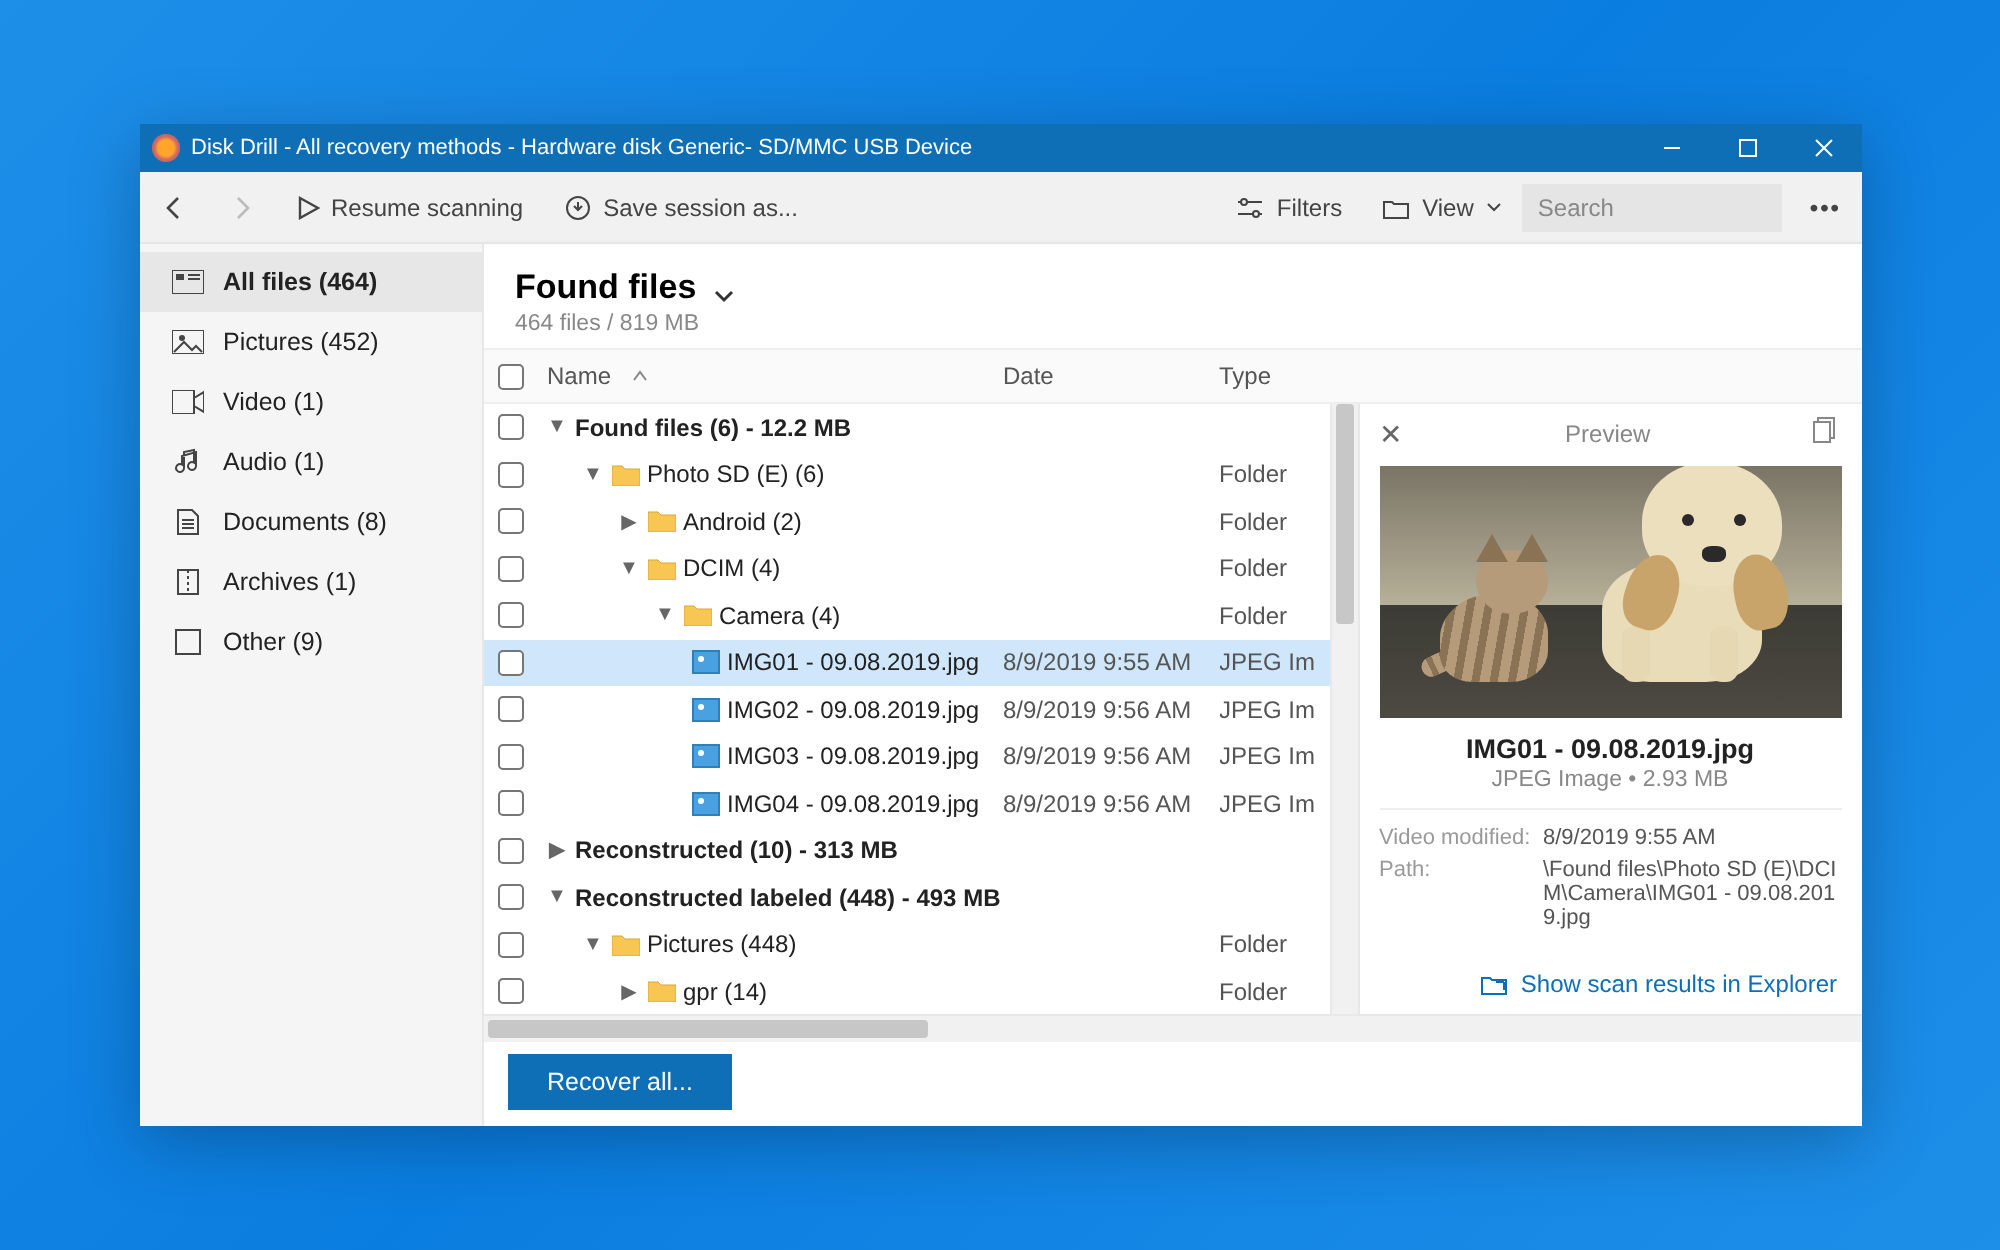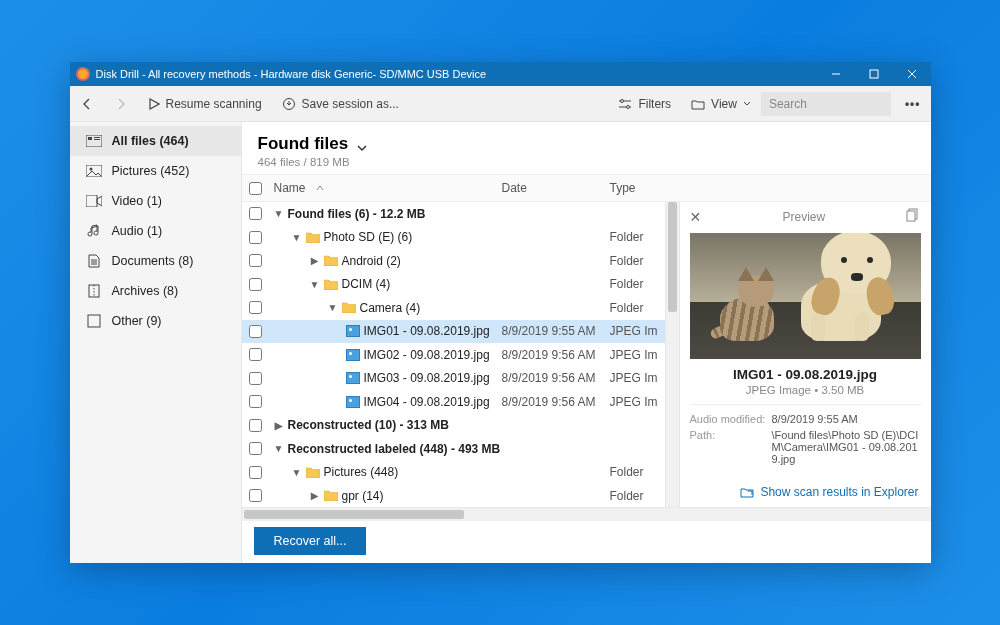--- a/index.html
+++ b/index.html
@@ -200,21 +200,21 @@
           </span>
           <span>Documents (8)</span>
         </div>
         <div class="sb-item">
           <span class="sb-ico">
             <svg width="12" height="14">
               <rect x="1" y="1" width="10" height="12" fill="none" stroke="#444"></rect>
               <path d="M6 1v12" stroke="#444" stroke-dasharray="1.5 1.5"></path>
             </svg>
           </span>
-          <span>Archives (8)</span>
+          <span>Archives (1)</span>
         </div>
         <div class="sb-item">
           <span class="sb-ico">
             <svg width="14" height="14">
               <rect x="1" y="1" width="12" height="12" fill="none" stroke="#444"></rect>
             </svg>
           </span>
           <span>Other (9)</span>
         </div>
       </div>
@@ -437,24 +437,24 @@
                   <div class="head"></div>
                   <div class="ear l"></div>
                   <div class="ear r"></div>
                   <div class="eye l"></div>
                   <div class="eye r"></div>
                   <div class="nose"></div>
                 </div>
             </div>
           </div>
           <div class="pv-title">IMG01 - 09.08.2019.jpg</div>
-          <div class="pv-sub">JPEG Image • 3.50 MB</div>
+          <div class="pv-sub">JPEG Image • 2.93 MB</div>
           <div class="pv-meta">
             <div class="mr">
-                <div class="ml">Audio modified:</div>
+                <div class="ml">Video modified:</div>
                 <div class="mv">8/9/2019 9:55 AM</div>
               </div>
             <div class="mr">
                 <div class="ml">Path:</div>
                 <div class="mv">\Found files\Photo SD (E)\DCIM\Camera\IMG01 - 09.08.2019.jpg</div>
               </div>
           </div>
           <div class="pv-link">
             <svg width="14" height="12">
                 <path d="M1 3h4l1 1h7v7H1z" fill="none" stroke="#0e6fb6"></path>

